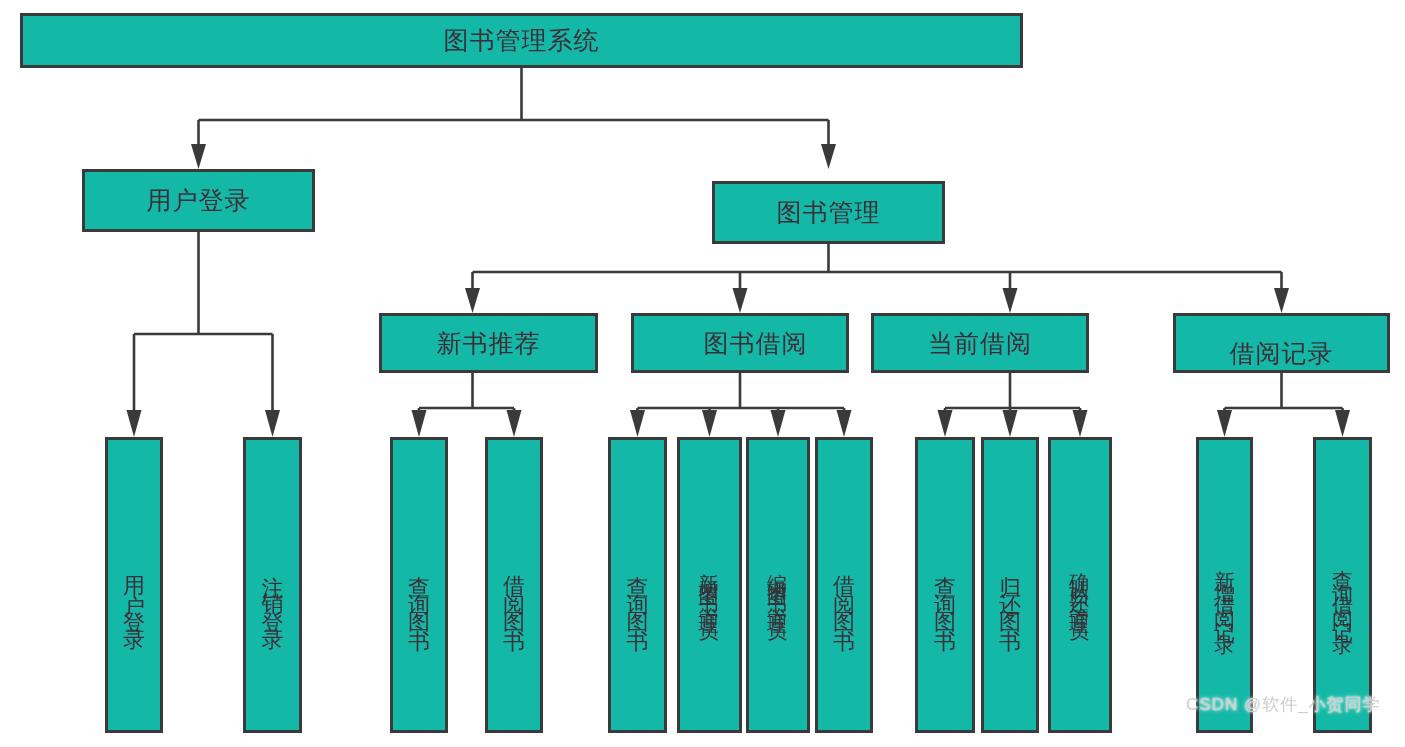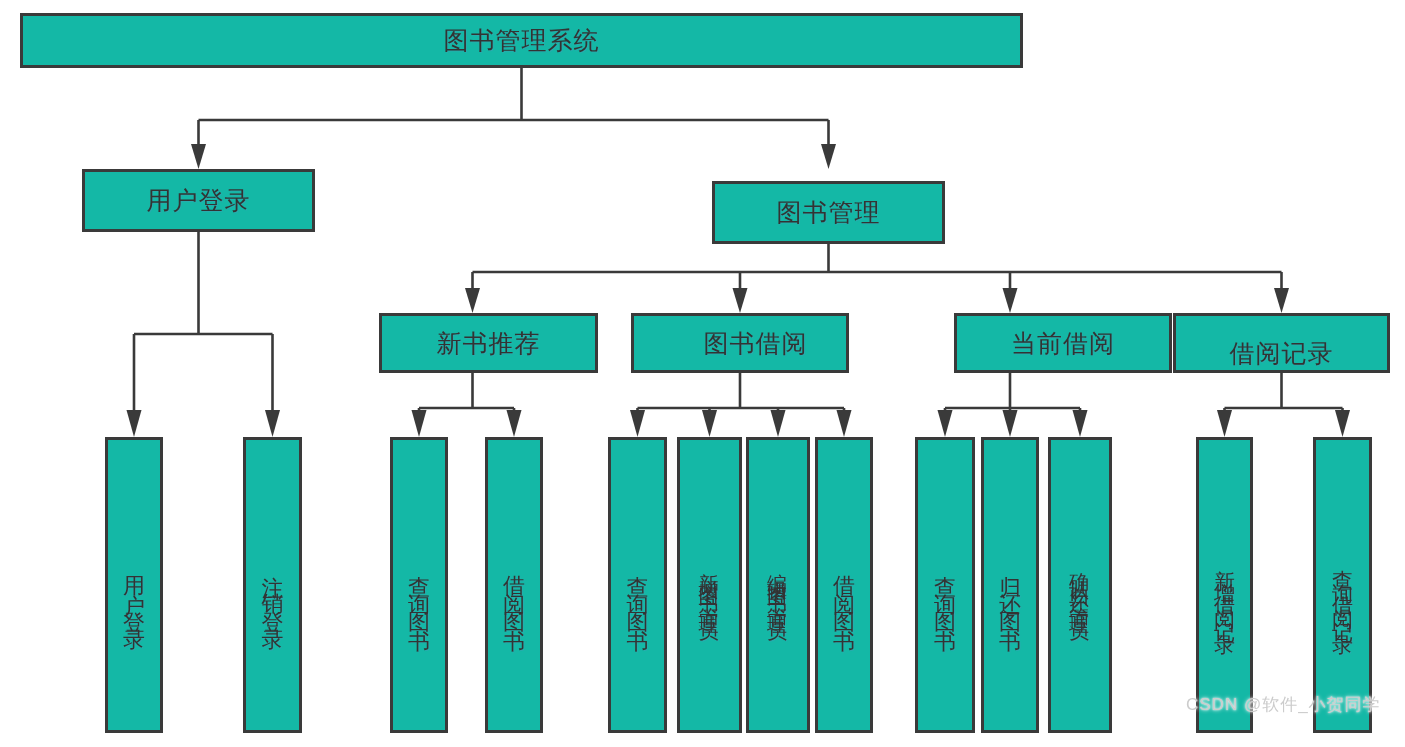--- a/index.html
+++ b/index.html
@@ -111,21 +111,21 @@
   <div class="box" style="left:712px;top:169px;width:233px;height:63px;margin-top:12px;">
     <span class="hlabel">图书管理</span>
   </div>
 
   <div class="box" style="left:363px;top:313px;width:219px;height:60px;margin-left:16px;">
     <span class="hlabel">新书推荐</span>
   </div>
   <div class="box" style="left:631px;top:313px;width:218px;height:60px;padding-left:31px;">
     <span class="hlabel">图书借阅</span>
   </div>
-  <div class="box" style="left:954px;top:313px;width:218px;height:60px;">
+  <div class="box" style="left:871px;top:313px;width:218px;height:60px;">
     <span class="hlabel">当前借阅</span>
   </div>
   <div class="box" style="left:1173px;top:313px;width:217px;height:60px;align-items:flex-end;">
     <span class="hlabel">借阅记录</span>
   </div>
 
   <div class="box leaf sp4" style="left:105px;top:437px;width:58px;height:296px;">
     <span>用户登录</span>
   </div>
   <div class="box leaf sp4" style="left:243px;top:437px;width:59px;height:296px;">

